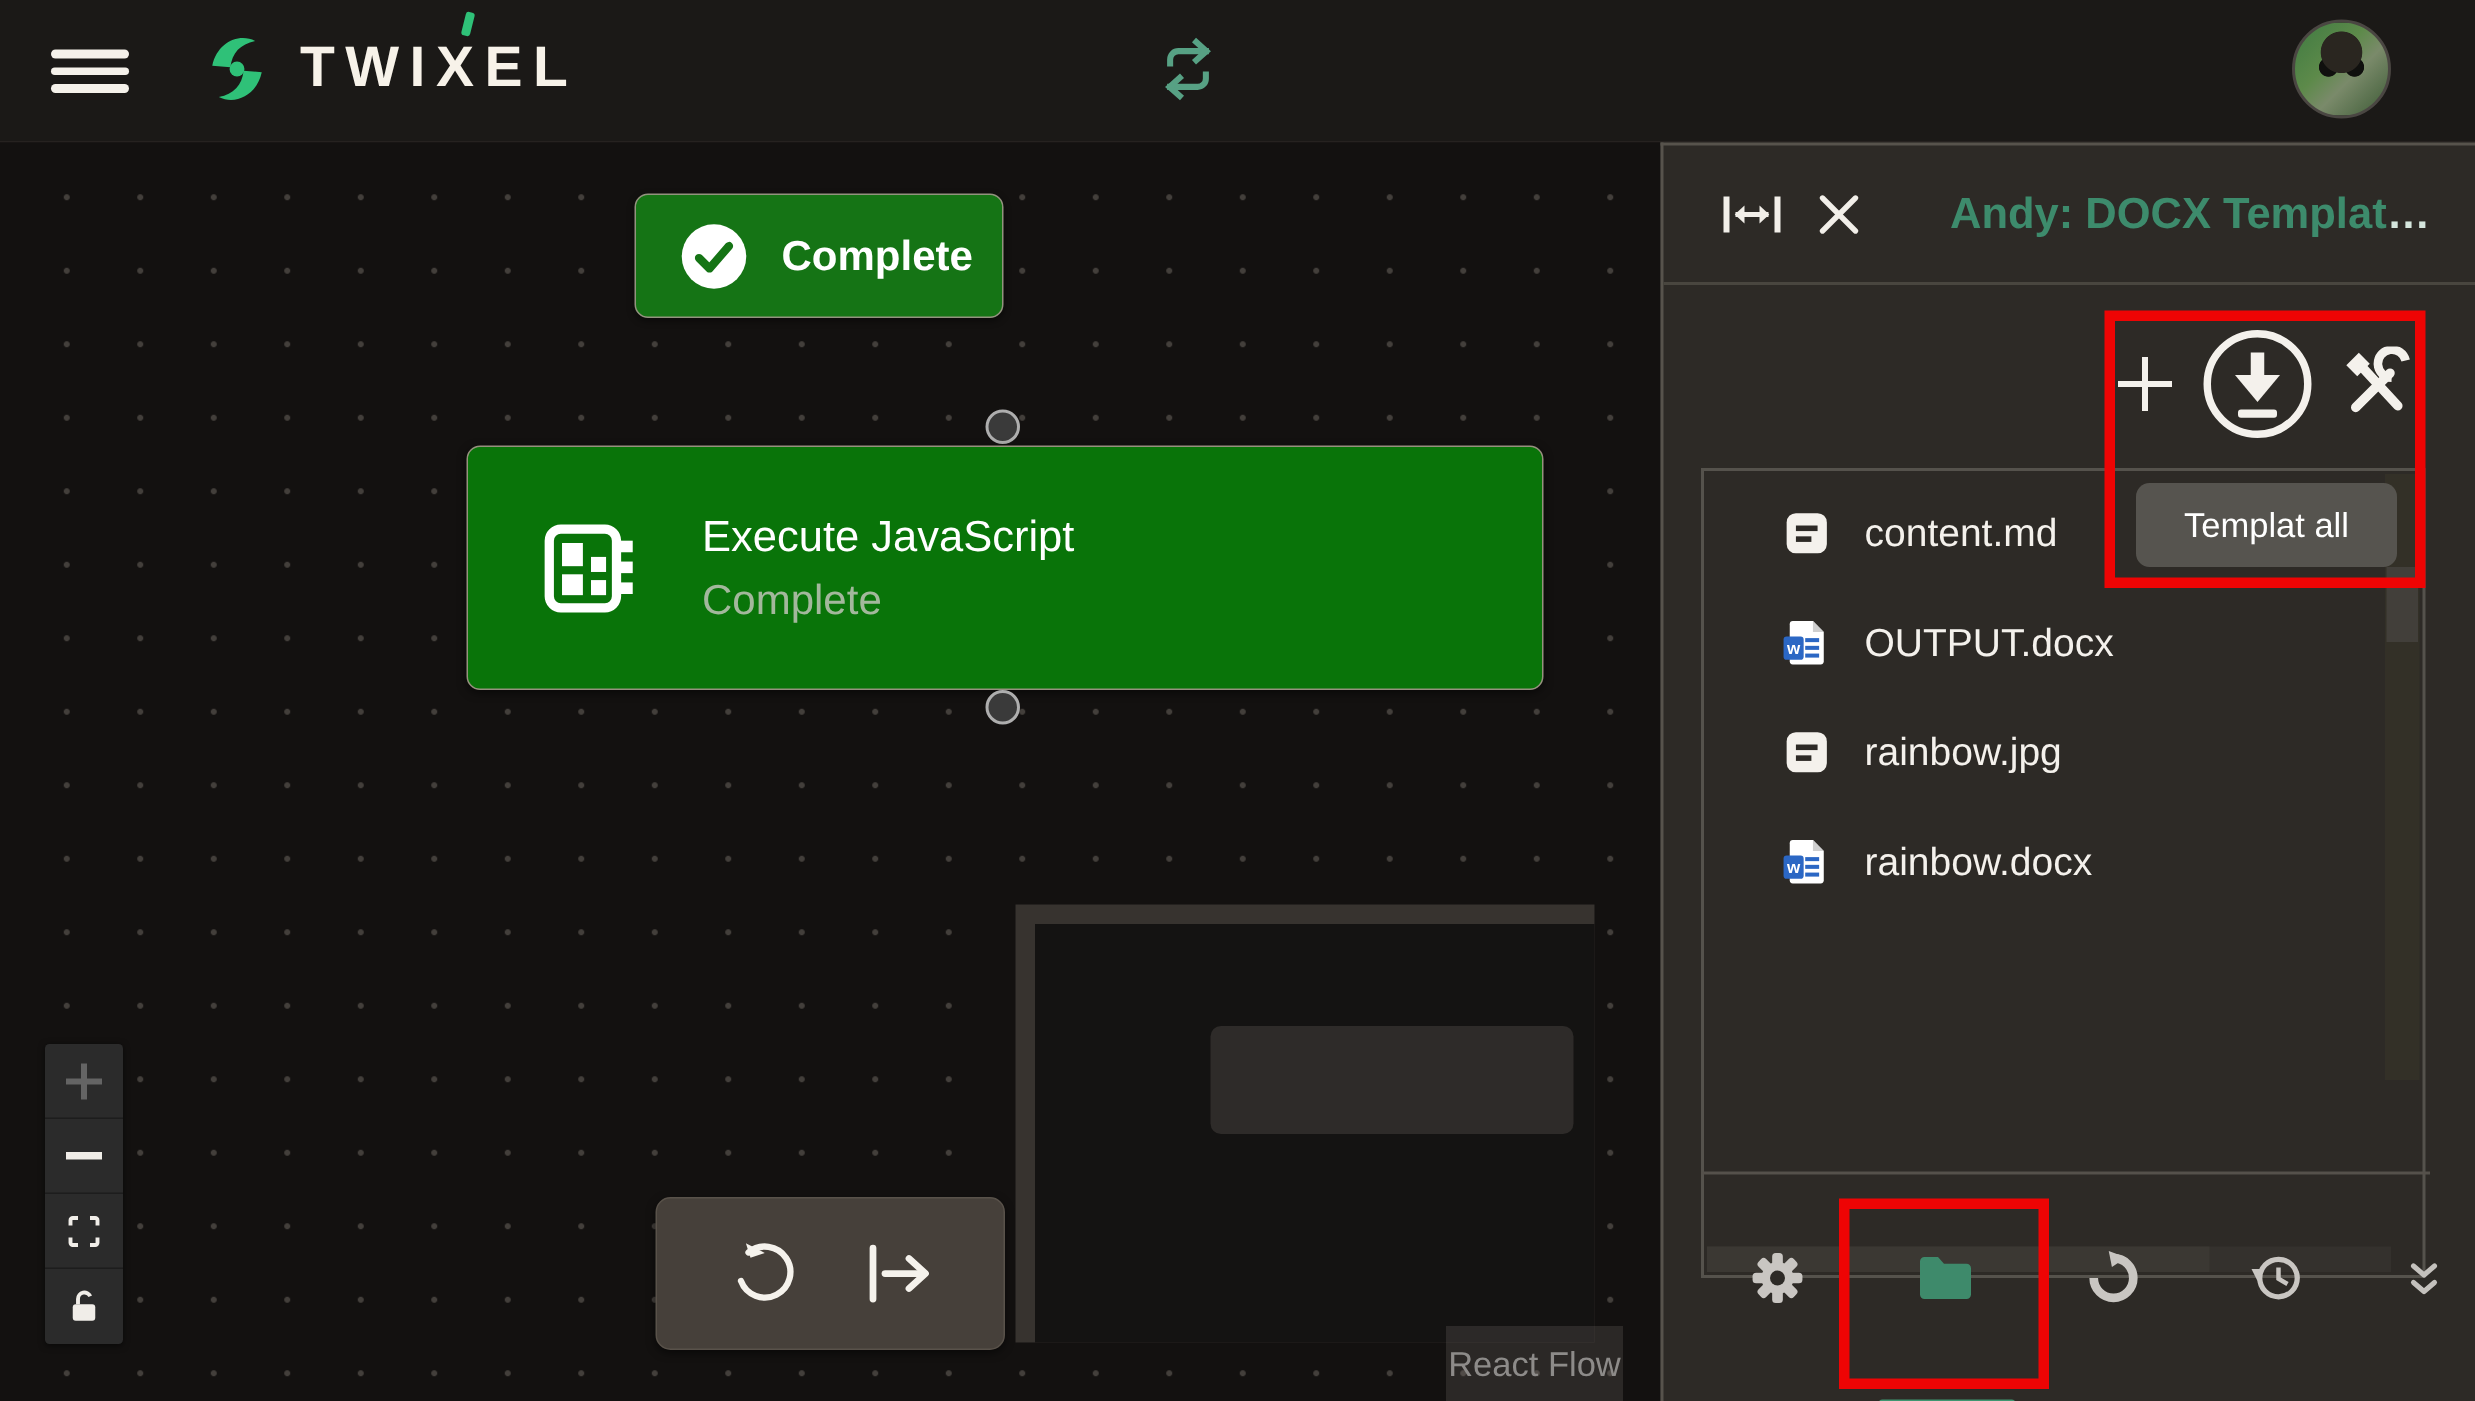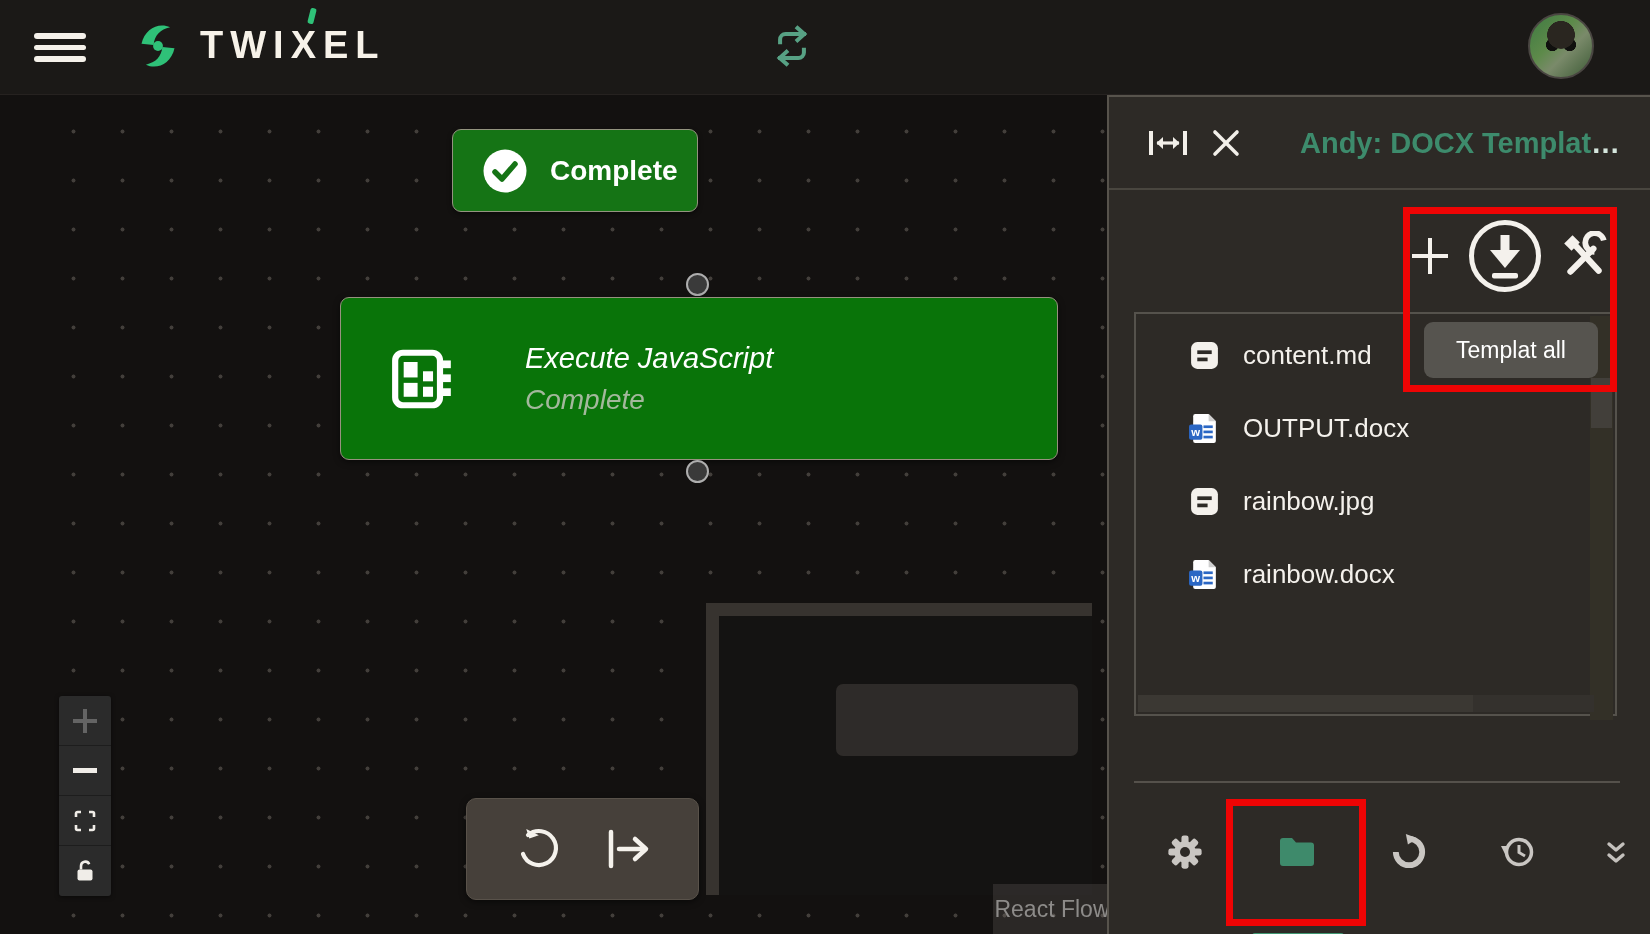--- a/index.html
+++ b/index.html
@@ -17,28 +17,28 @@
   .repeat-icon{position:absolute;left:770px;top:24px;width:44px;height:44px;}
   .avatar{position:absolute;left:1528px;top:13px;width:66px;height:66px;border-radius:50%;border:2px solid #4a4642;
     background:radial-gradient(circle at 50% 32%,#2a2620 0 26%,transparent 27%),
                radial-gradient(circle at 36% 48%,#10100e 0 12%,transparent 13%),
                radial-gradient(circle at 64% 48%,#10100e 0 12%,transparent 13%),
                linear-gradient(135deg,#3f7a42 0%,#5d8a4a 40%,#7a8a6a 60%,#3c5a35 100%);}
 
   
   .canvas{position:absolute;left:0;top:95px;width:1107px;height:839px;background-color:#131110;
     background-image:radial-gradient(circle,#433f3b 1.7px,transparent 2.3px);
-    background-size:49px 49px;background-position:20px 12px;margin-left:29px;}
+    background-size:49px 49px;background-position:20px 12px;}
 
   .status-badge{position:absolute;left:423px;top:34px;width:246px;height:83px;background:#157415;border:1px solid #93937f;
     border-radius:9px;display:flex;align-items:center;padding-left:29px;gap:22px;box-shadow:0 2px 5px rgba(0,0,0,.45);}
   .status-badge .label{color:#fff;font-size:28px;font-weight:600;}
 
   .flow-node{position:absolute;left:311px;top:202px;width:718px;height:163px;background:#097409;border:1.5px solid #97917f;
-    border-radius:9px;display:flex;align-items:center;padding-left:48px;gap:68px;box-shadow:0 2px 6px rgba(0,0,0,.5);font-style:italic;}
+    border-radius:9px;display:flex;align-items:center;padding-left:48px;gap:40px;box-shadow:0 2px 6px rgba(0,0,0,.5);}
   .node-title{color:#ffffff;font-size:29px;font-weight:500;margin-bottom:9px;}
   .node-status{color:#a3b89c;font-size:28px;}
   .handle{position:absolute;width:23px;height:23px;border-radius:50%;background:#3a3a3a;border:2.5px solid #aeaeae;left:657px;}
   .handle.top{top:178px;} .handle.bottom{top:365px;}
 
   
   .rf-controls{position:absolute;left:30px;top:601px;width:52px;background:#2b2b2b;border-radius:3px;box-shadow:0 1px 4px rgba(0,0,0,.5);}
   .rf-controls .ctl{width:52px;height:50px;border:none;background:none;display:flex;align-items:center;justify-content:center;cursor:pointer;border-bottom:1px solid #1d1d1d;padding:0;}
   .rf-controls .ctl:last-child{border-bottom:none;}
   .glyph-plus{position:relative;width:24px;height:24px;}
@@ -71,21 +71,21 @@
   .ws-actions{position:absolute;left:300px;top:111px;width:210px;height:95px;display:flex;align-items:center;gap:17px;}
   .act-btn{background:none;border:none;padding:0;cursor:pointer;display:flex;}
 
   .annotation{position:absolute;border:7px solid #ee0404;pointer-events:none;z-index:50;}
   .ann-download{left:294px;top:110px;width:214px;height:185px;}
   .ann-files-tab{left:117px;top:702px;width:140px;height:127px;}
 
   .tooltip{position:absolute;left:315px;top:225px;width:174px;height:56px;background:#56544f;border-radius:9px;
     color:#fff;font-size:23px;display:flex;align-items:center;justify-content:center;z-index:40;}
 
-  .file-box{position:absolute;left:25px;top:215px;width:483px;height:404px;border:2px solid #55524c;}
+  .file-box{position:absolute;left:25px;top:215px;width:483px;height:540px;border:2px solid #55524c;}
   .file-row{position:absolute;left:0;width:440px;height:54px;display:flex;align-items:center;gap:22px;padding-left:52px;cursor:pointer;}
   .file-row .fname{color:#f4f1ec;font-size:26px;}
   .vscroll{position:absolute;right:2px;top:2px;width:23px;height:404px;background:#333027;}
   .vscroll-thumb{position:absolute;left:1px;top:62px;width:21px;height:50px;background:#423f3a;}
   .hscroll{position:absolute;left:2px;bottom:2px;width:456px;height:17px;background:#34312d;}
   .hscroll-thumb{position:absolute;left:0;top:0;width:335px;height:17px;background:#3b3833;}
 
   .sb-divider{position:absolute;left:25px;top:684px;width:486px;height:2px;background:#55514b;}
 
   .tabbar{position:absolute;left:0;top:700px;width:100%;height:139px;}

